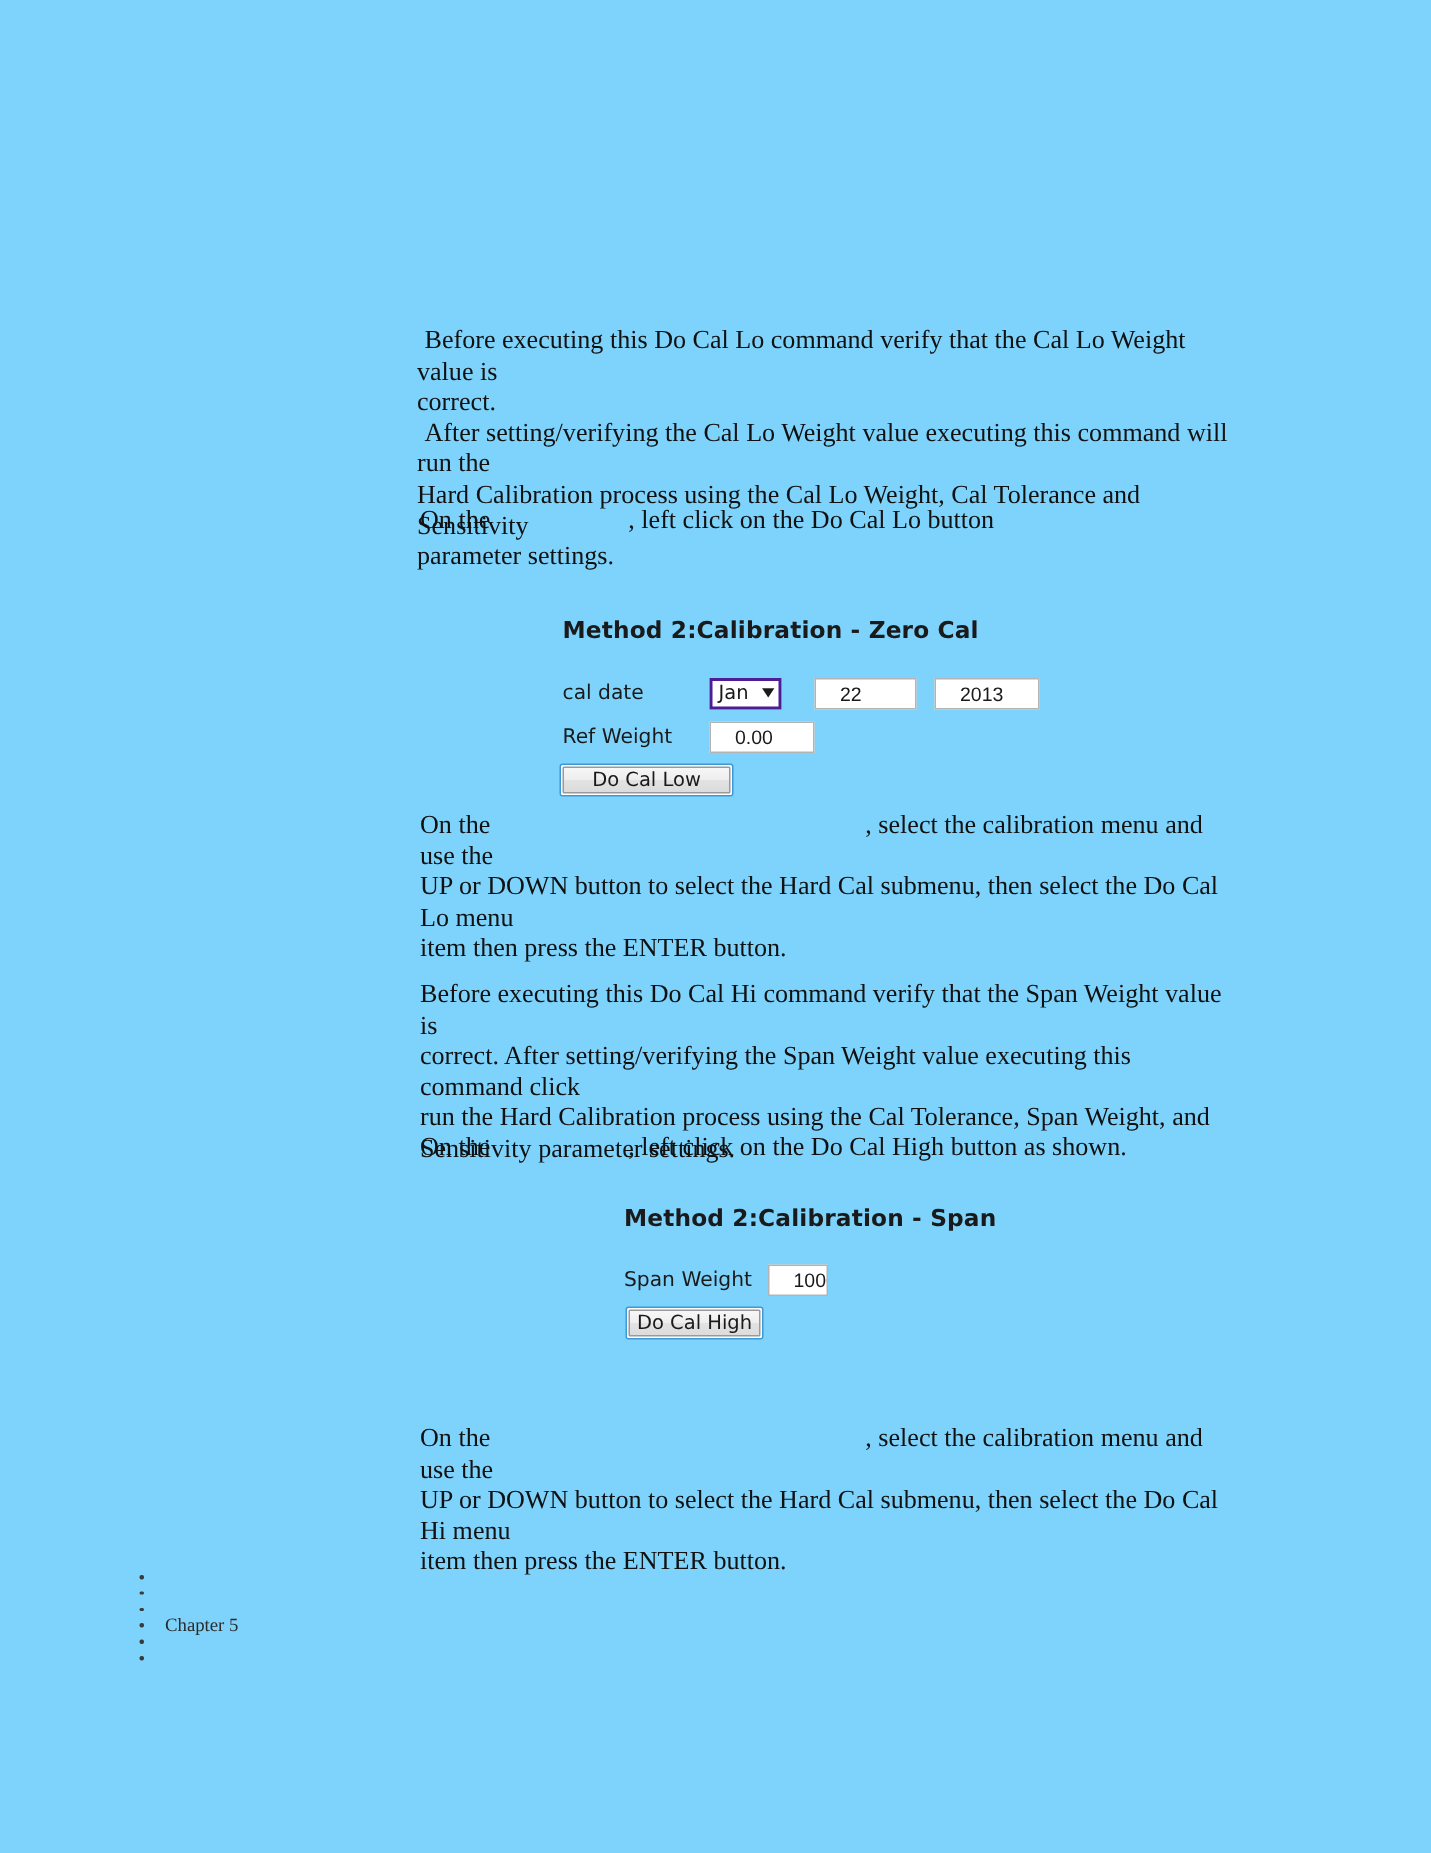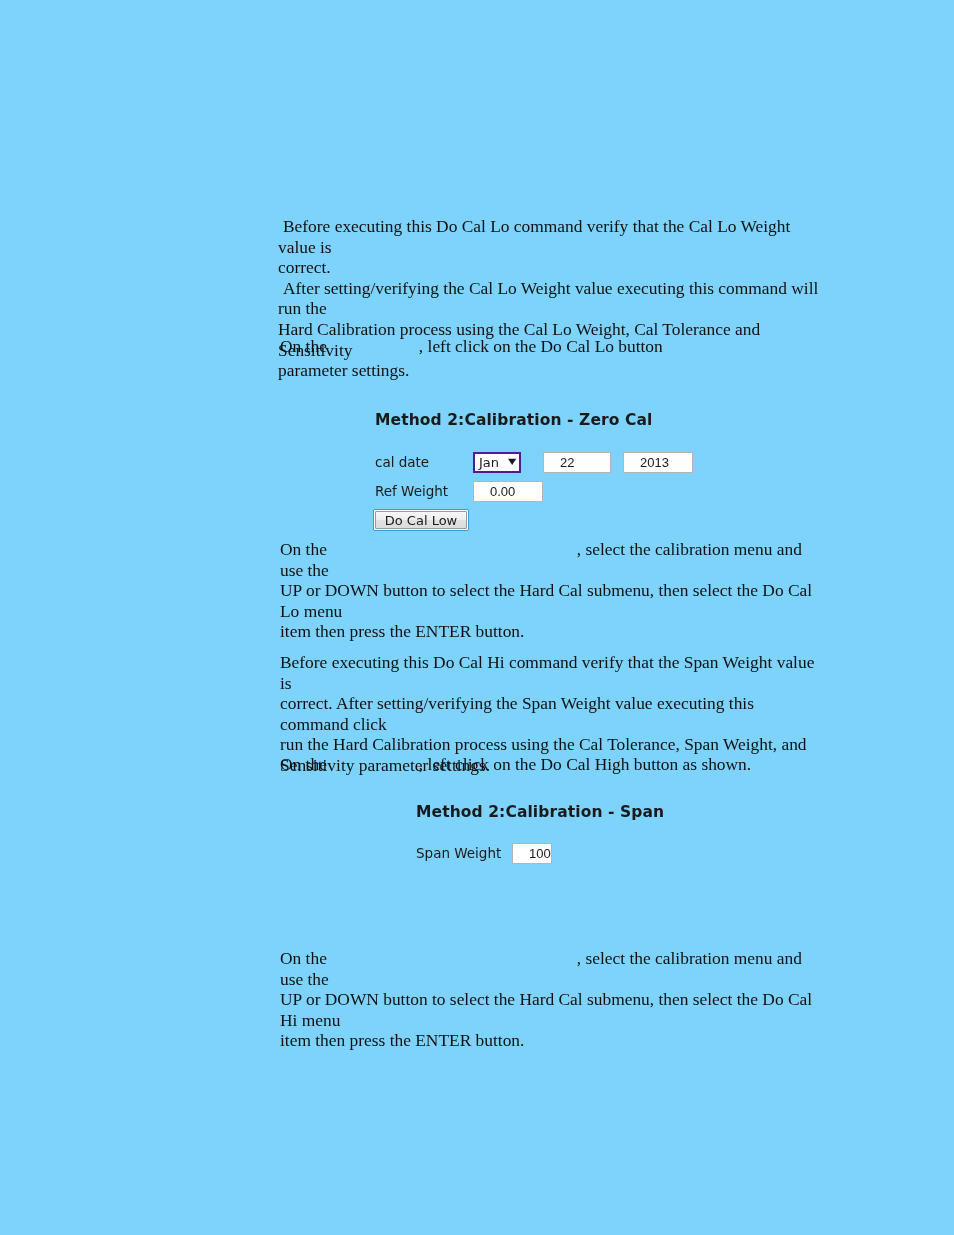--- a/index.html
+++ b/index.html
@@ -200,21 +200,21 @@
 
         <span class="text-input" style="width:70px;">2013</span>
       </div>
 
       <div class="form-row">
         <span class="field-label" style="width:98px;">Ref Weight</span>
         <span class="text-input" style="width:70px;">0.00</span>
       </div>
 
       <div class="form-row" style="margin-top:1px;">
-        <span class="push-button" style="width:96px; margin-left:-2px;">
+        <span class="push-button" style="width:116px; margin-left:-2px;">
           <span class="push-button-face">Do Cal Low</span>
         </span>
       </div>
 
     </div>
   </div>
 
   <div class="para" style="left:280px; top:539px; width:545px;">
     <p><span>On the</span><span class="gap-lg"></span><span>, select the calibration menu and use the</span></p>
     <p><span>UP or DOWN button to select the Hard Cal submenu, then select the Do Cal Lo menu</span></p>
@@ -236,24 +236,40 @@
 
     <div class="widget-title">Method 2:Calibration - Span</div>
 
     <div class="form-rows" style="margin-top:19px;">
 
       <div class="form-row">
         <span class="field-label" style="width:96px;">Span Weight</span>
         <span class="text-input" style="width:40px;">10000.00</span>
       </div>
 
+      <div class="form-row" style="margin-top:1px;">
+        <span class="push-button" style="width:92px; margin-left:1px;">
+          <span class="push-button-face">Do Cal High</span>
+        </span>
+      </div>
 
     </div>
   </div>
 
   <div class="para" style="left:280px; top:948px; width:545px;">
     <p><span>On the</span><span class="gap-lg"></span><span>, select the calibration menu and use the</span></p>
     <p><span>UP or DOWN button to select the Hard Cal submenu, then select the Do Cal Hi menu</span></p>
     <p><span>item then press the ENTER button.</span></p>
   </div>
 
+  <div class="footer">
+    <div class="footer-dots" id="footer-dots">
+        <div class="footer-dot"></div>
+        <div class="footer-dot"></div>
+        <div class="footer-dot"></div>
+        <div class="footer-dot"></div>
+        <div class="footer-dot"></div>
+        <div class="footer-dot"></div>
+      </div>
+    <div class="footer-label">Chapter 5</div>
+  </div>
 
 </div>
 
 </body></html>

